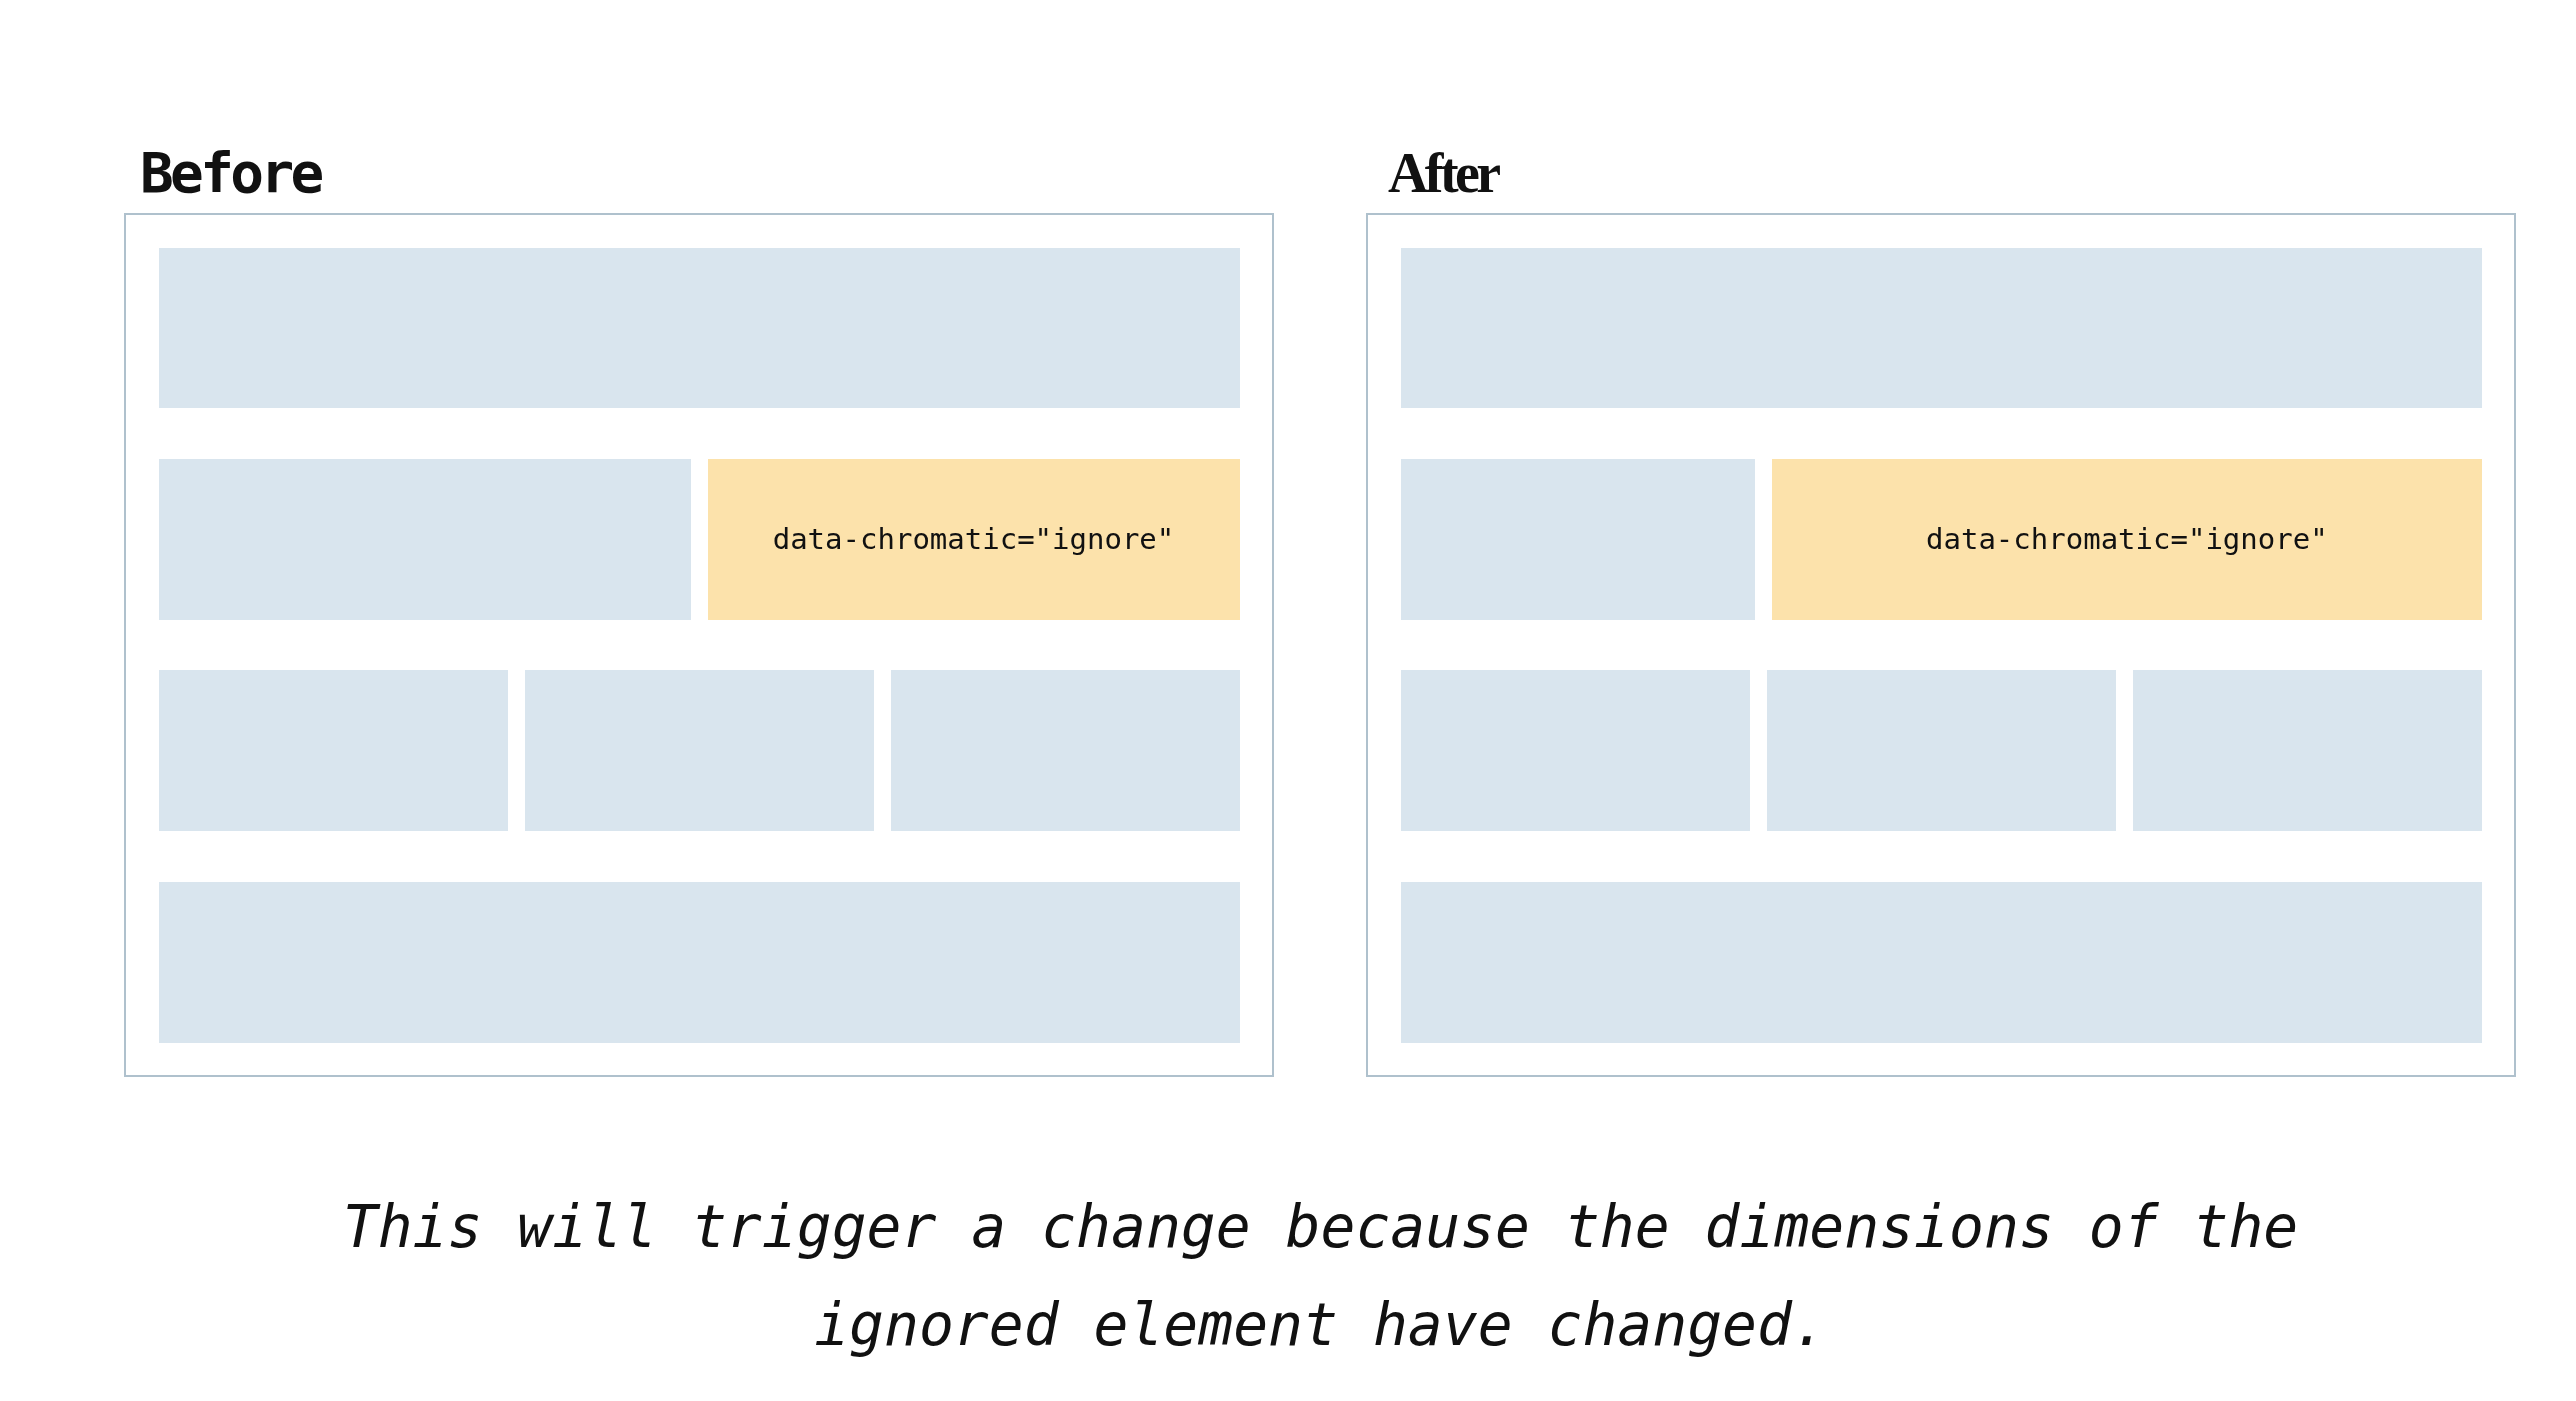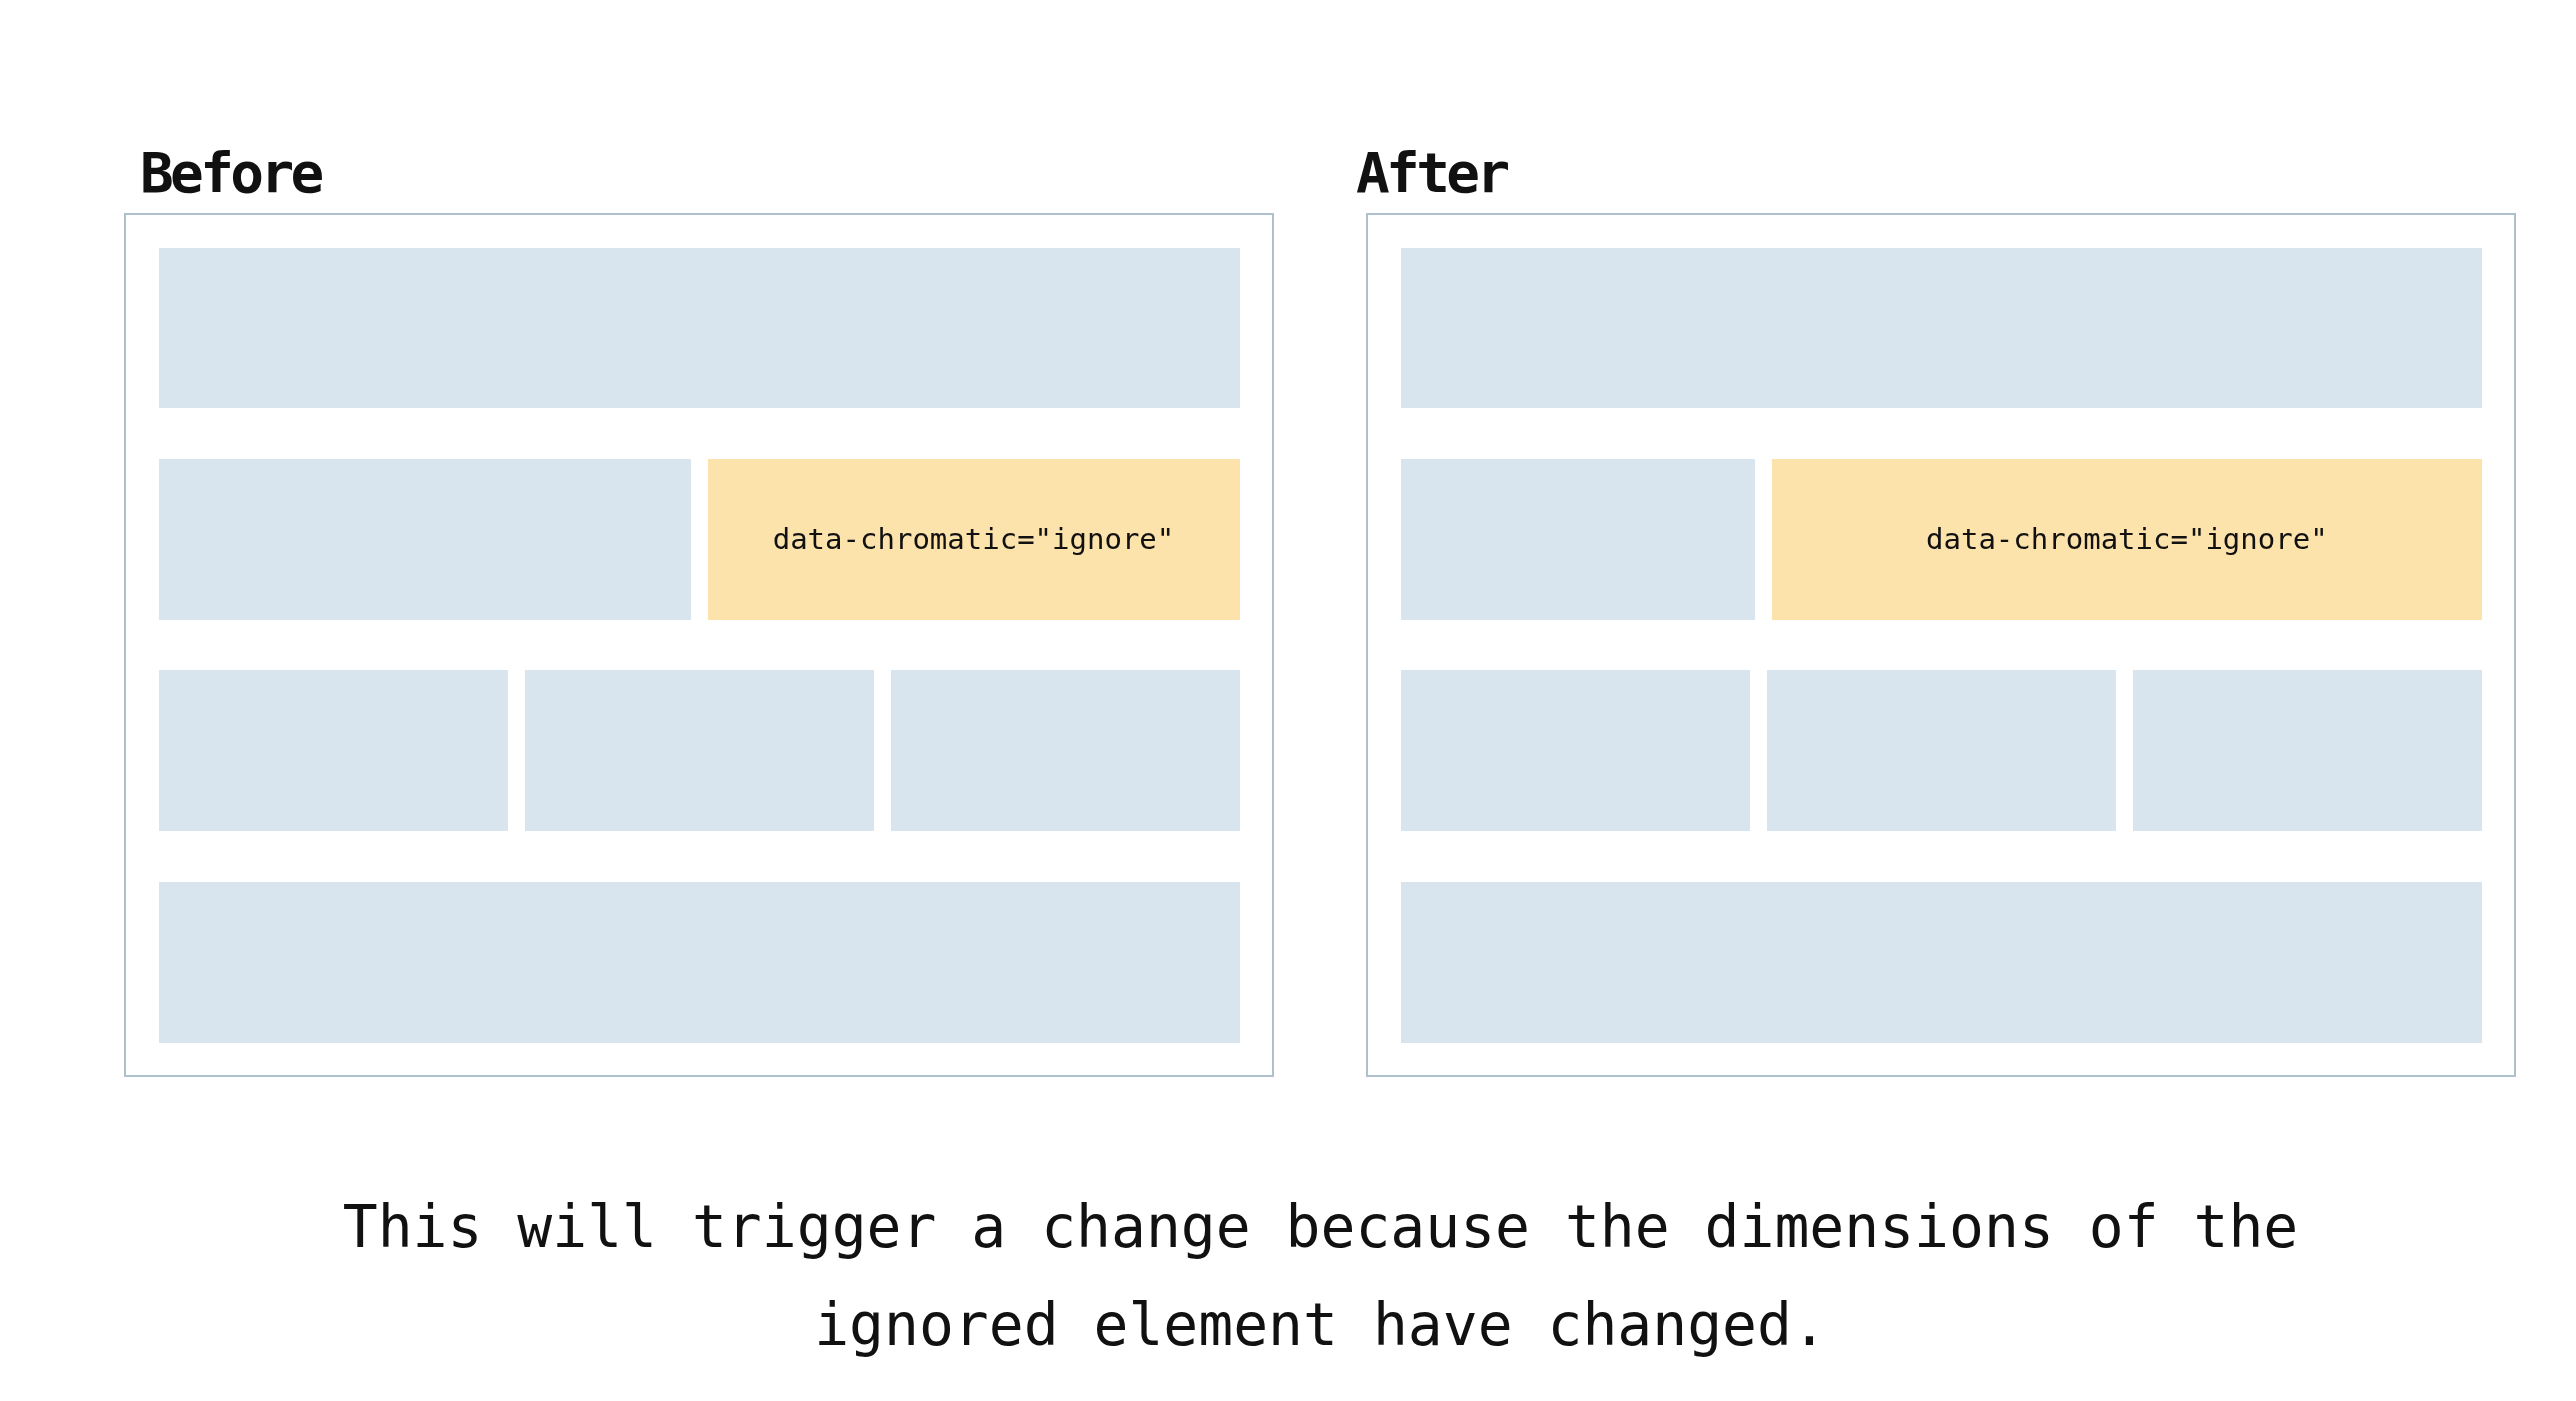--- a/index.html
+++ b/index.html
@@ -26,21 +26,21 @@
     position: absolute;
     top: 92px;
     font-size: 56px;
     line-height: 66px;
     font-weight: bold;
     letter-spacing: -3.6px;
     color: var(--text);
     white-space: nowrap;
   }
   .panel-title.before { left: 92px; }
-  .panel-title.after  { left: 1308px; }
+  .panel-title.after  { left: 1340px; font-family: Liberation Serif, serif; }
 
   .panel {
     position: absolute;
     top: 181px;
     width: 1150px;
     height: 864px;
     background: var(--background);
     border: 2.2px solid var(--panel-border);
     padding: 16.5px;
     display: flex;
@@ -77,20 +77,21 @@
 
   .caption {
     position: absolute;
     top: 1130px;
     left: 282px;
     width: 2013px;
     text-align: center;
     font-size: 58px;
     line-height: 98px;
     color: var(--text);
+    font-style: italic;
   }
 </style>
 </head>
 <body>
 
 <main class="stage">
 
   <h2 class="panel-title before">Before</h2>
 
   <h2 class="panel-title after">After</h2>

